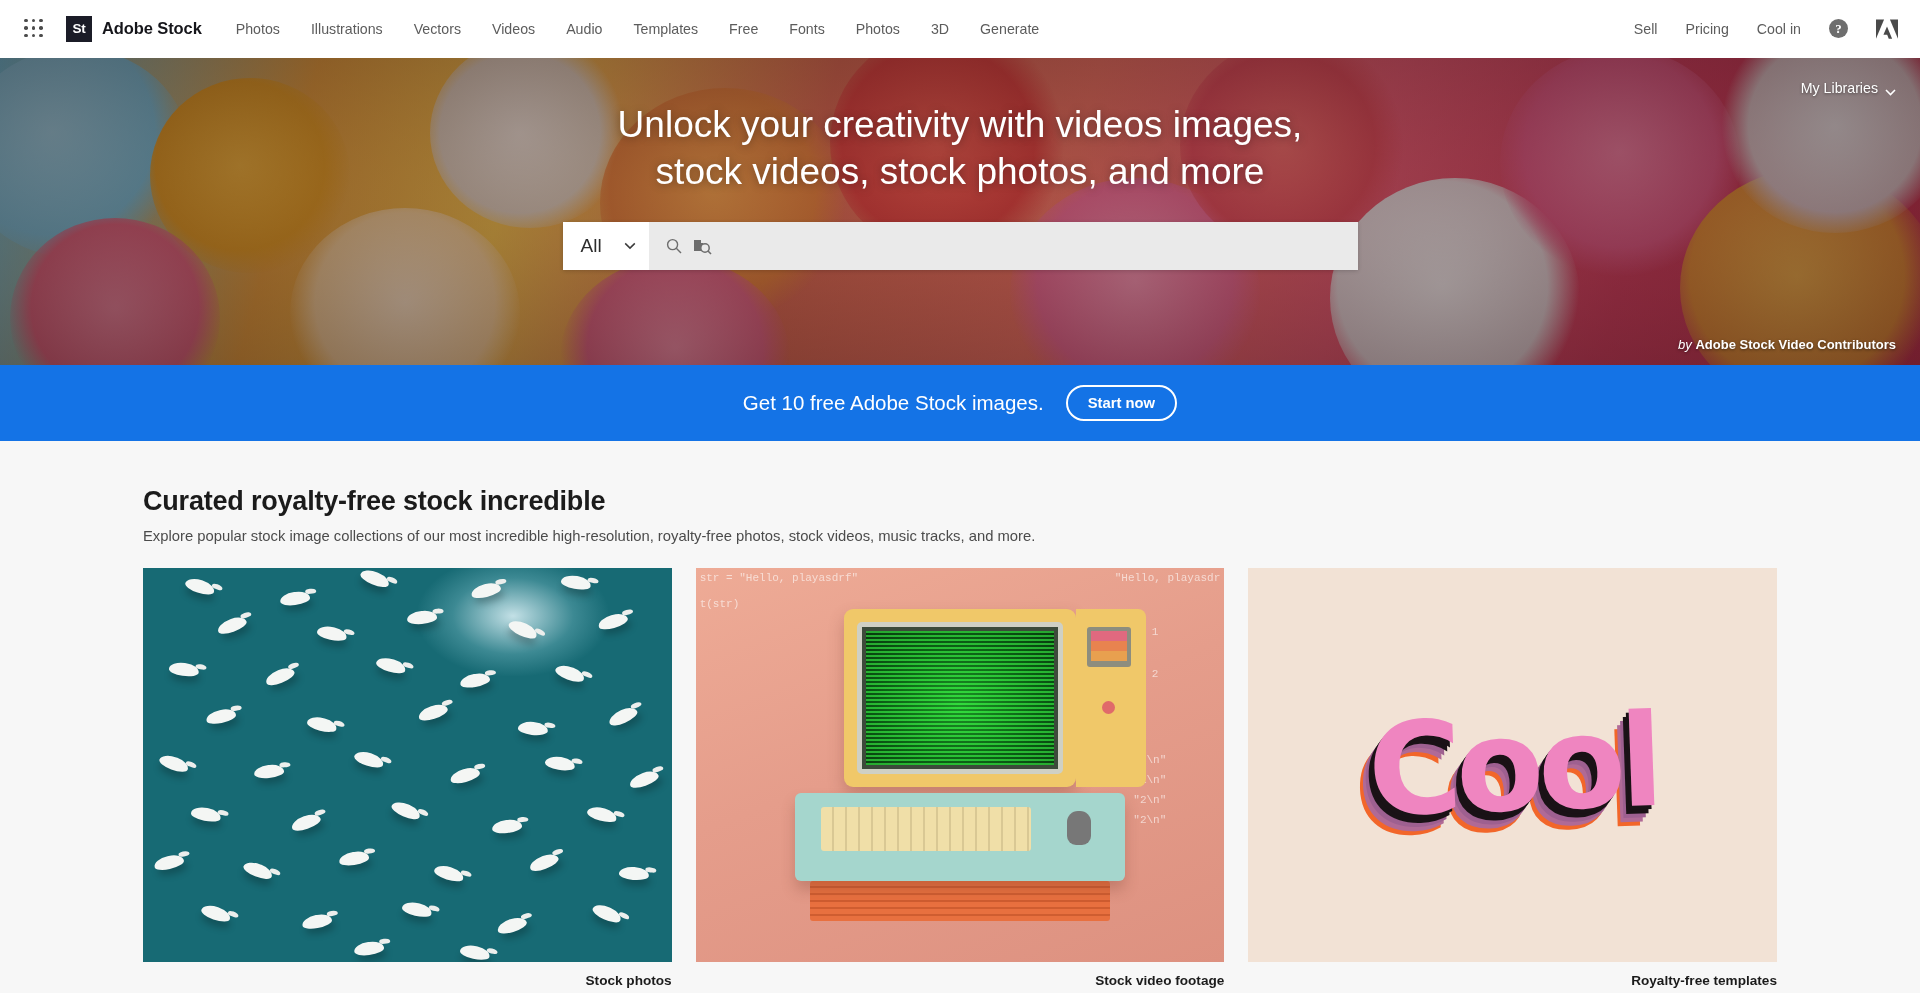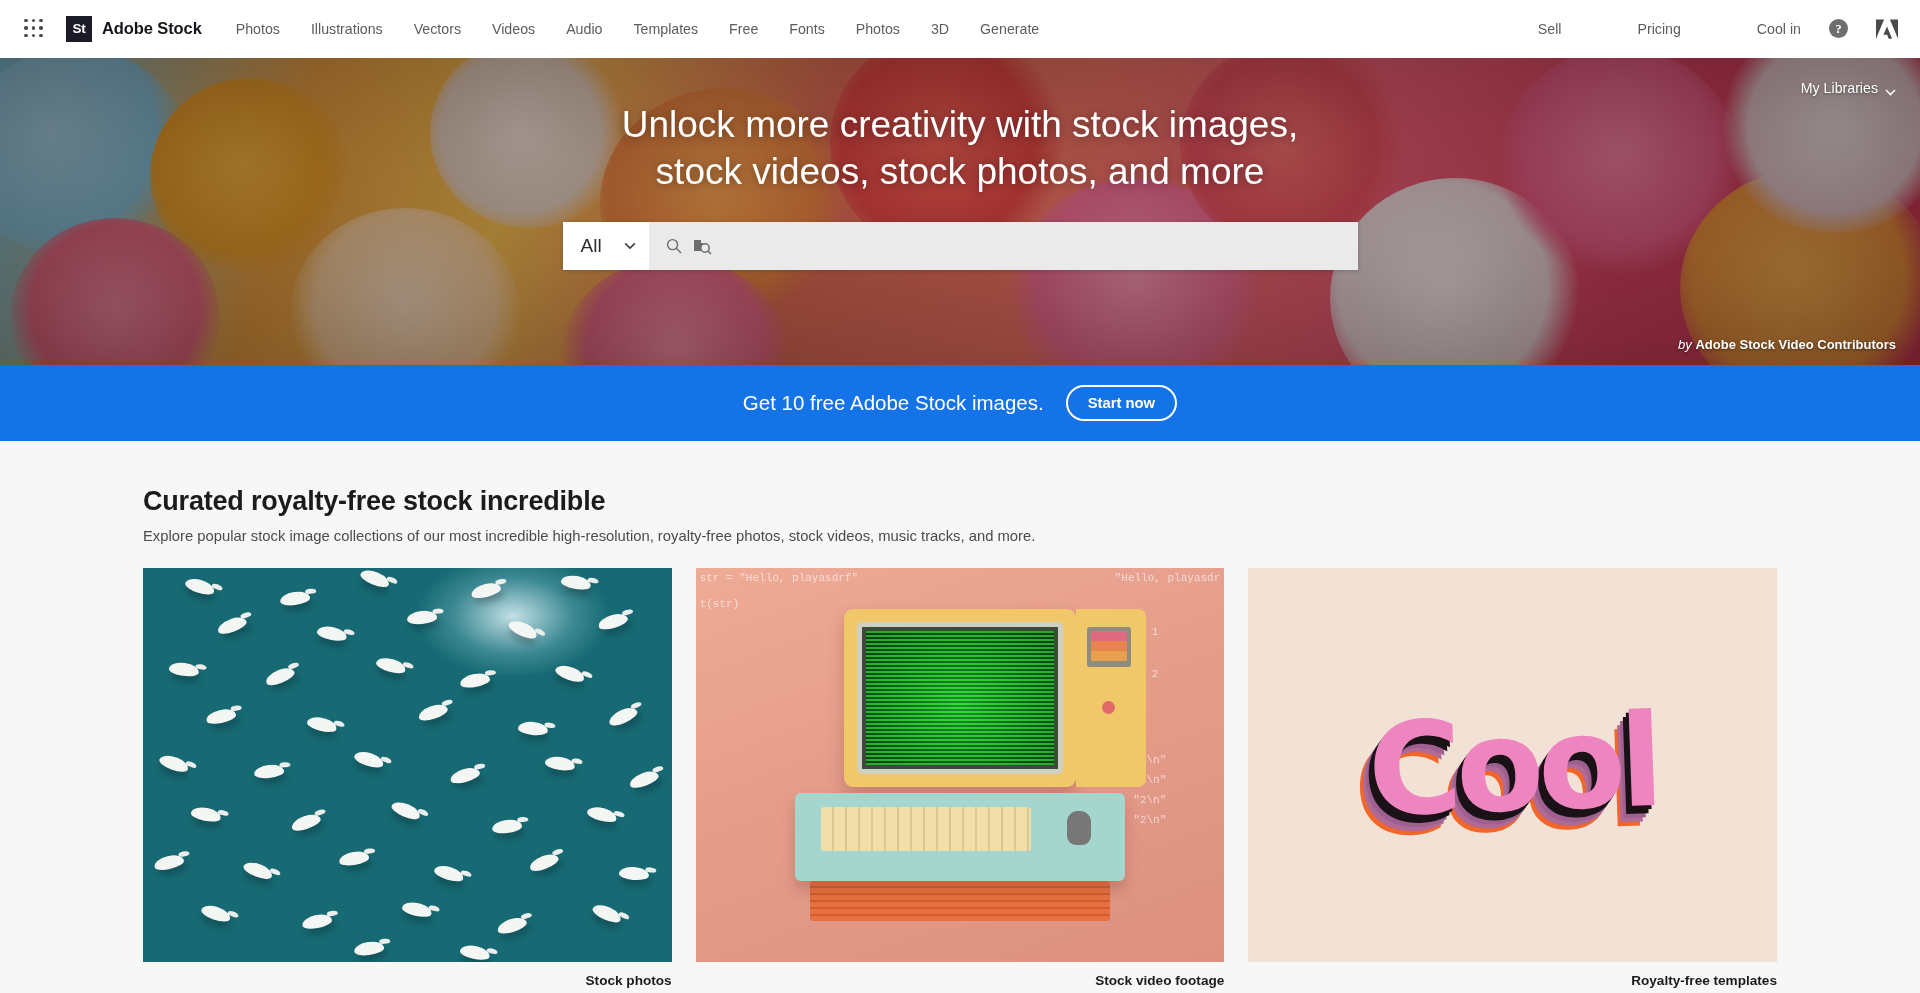--- a/index.html
+++ b/index.html
@@ -29,21 +29,21 @@
     display:flex; align-items:center; justify-content:center;
   }
   .brand-name{ font-size:16.5px; font-weight:bold; color:#15151a; letter-spacing:-0.1px;}
   .navlinks{ display:flex; align-items:center; gap:31px; }
   .navlinks a{
     font-size:14.2px; color:#5c5c5c; text-decoration:none; cursor:pointer; white-space:nowrap;
   }
   .nav-right{
     margin-left:auto; margin-right:22px; display:flex; align-items:center; gap:28px;
   }
-  .nav-right a{ font-size:14.2px; color:#5c5c5c; text-decoration:none; cursor:pointer; white-space:nowrap;margin-left:48px;}
+  .nav-right a{ font-size:14.2px; color:#5c5c5c; text-decoration:none; cursor:pointer; white-space:nowrap;}
   .help-icon{
     width:19px;height:19px;border-radius:50%;background:#6e6e6e;color:#fff;
     font-size:13px;font-weight:bold;display:flex;align-items:center;justify-content:center;
     cursor:pointer; font-family:"Liberation Serif", serif;
   }
   .adobe-mark{ width:22px;height:20px;cursor:pointer;display:block;}
 
   
   .hero{
     position:relative; height:307px; width:100%; overflow:hidden;
@@ -250,21 +250,21 @@
 
   <div class="my-libraries">
     <span>My Libraries</span>
     <svg width="11" height="7" viewBox="0 0 11 7">
       <path d="M1 1l4.5 4.5L10 1" fill="none" stroke="#fff" stroke-width="1.6"></path>
     </svg>
   </div>
 
   <div class="hero-inner">
     <h1 class="hero-title">
-      <div>Unlock more creativity with stock images,</div>
+      <div>Unlock your creativity with videos images,</div>
       <div>stock videos, stock photos, and more</div>
     </h1>
 
     <div class="searchbar">
       <div class="sb-select">
         <span>All</span>
         <svg width="12" height="8" viewBox="0 0 12 8">
           <path d="M1.2 1.4L6 6.1l4.8-4.7" fill="none" stroke="#3b3b3b" stroke-width="1.5"></path>
         </svg>
       </div>

